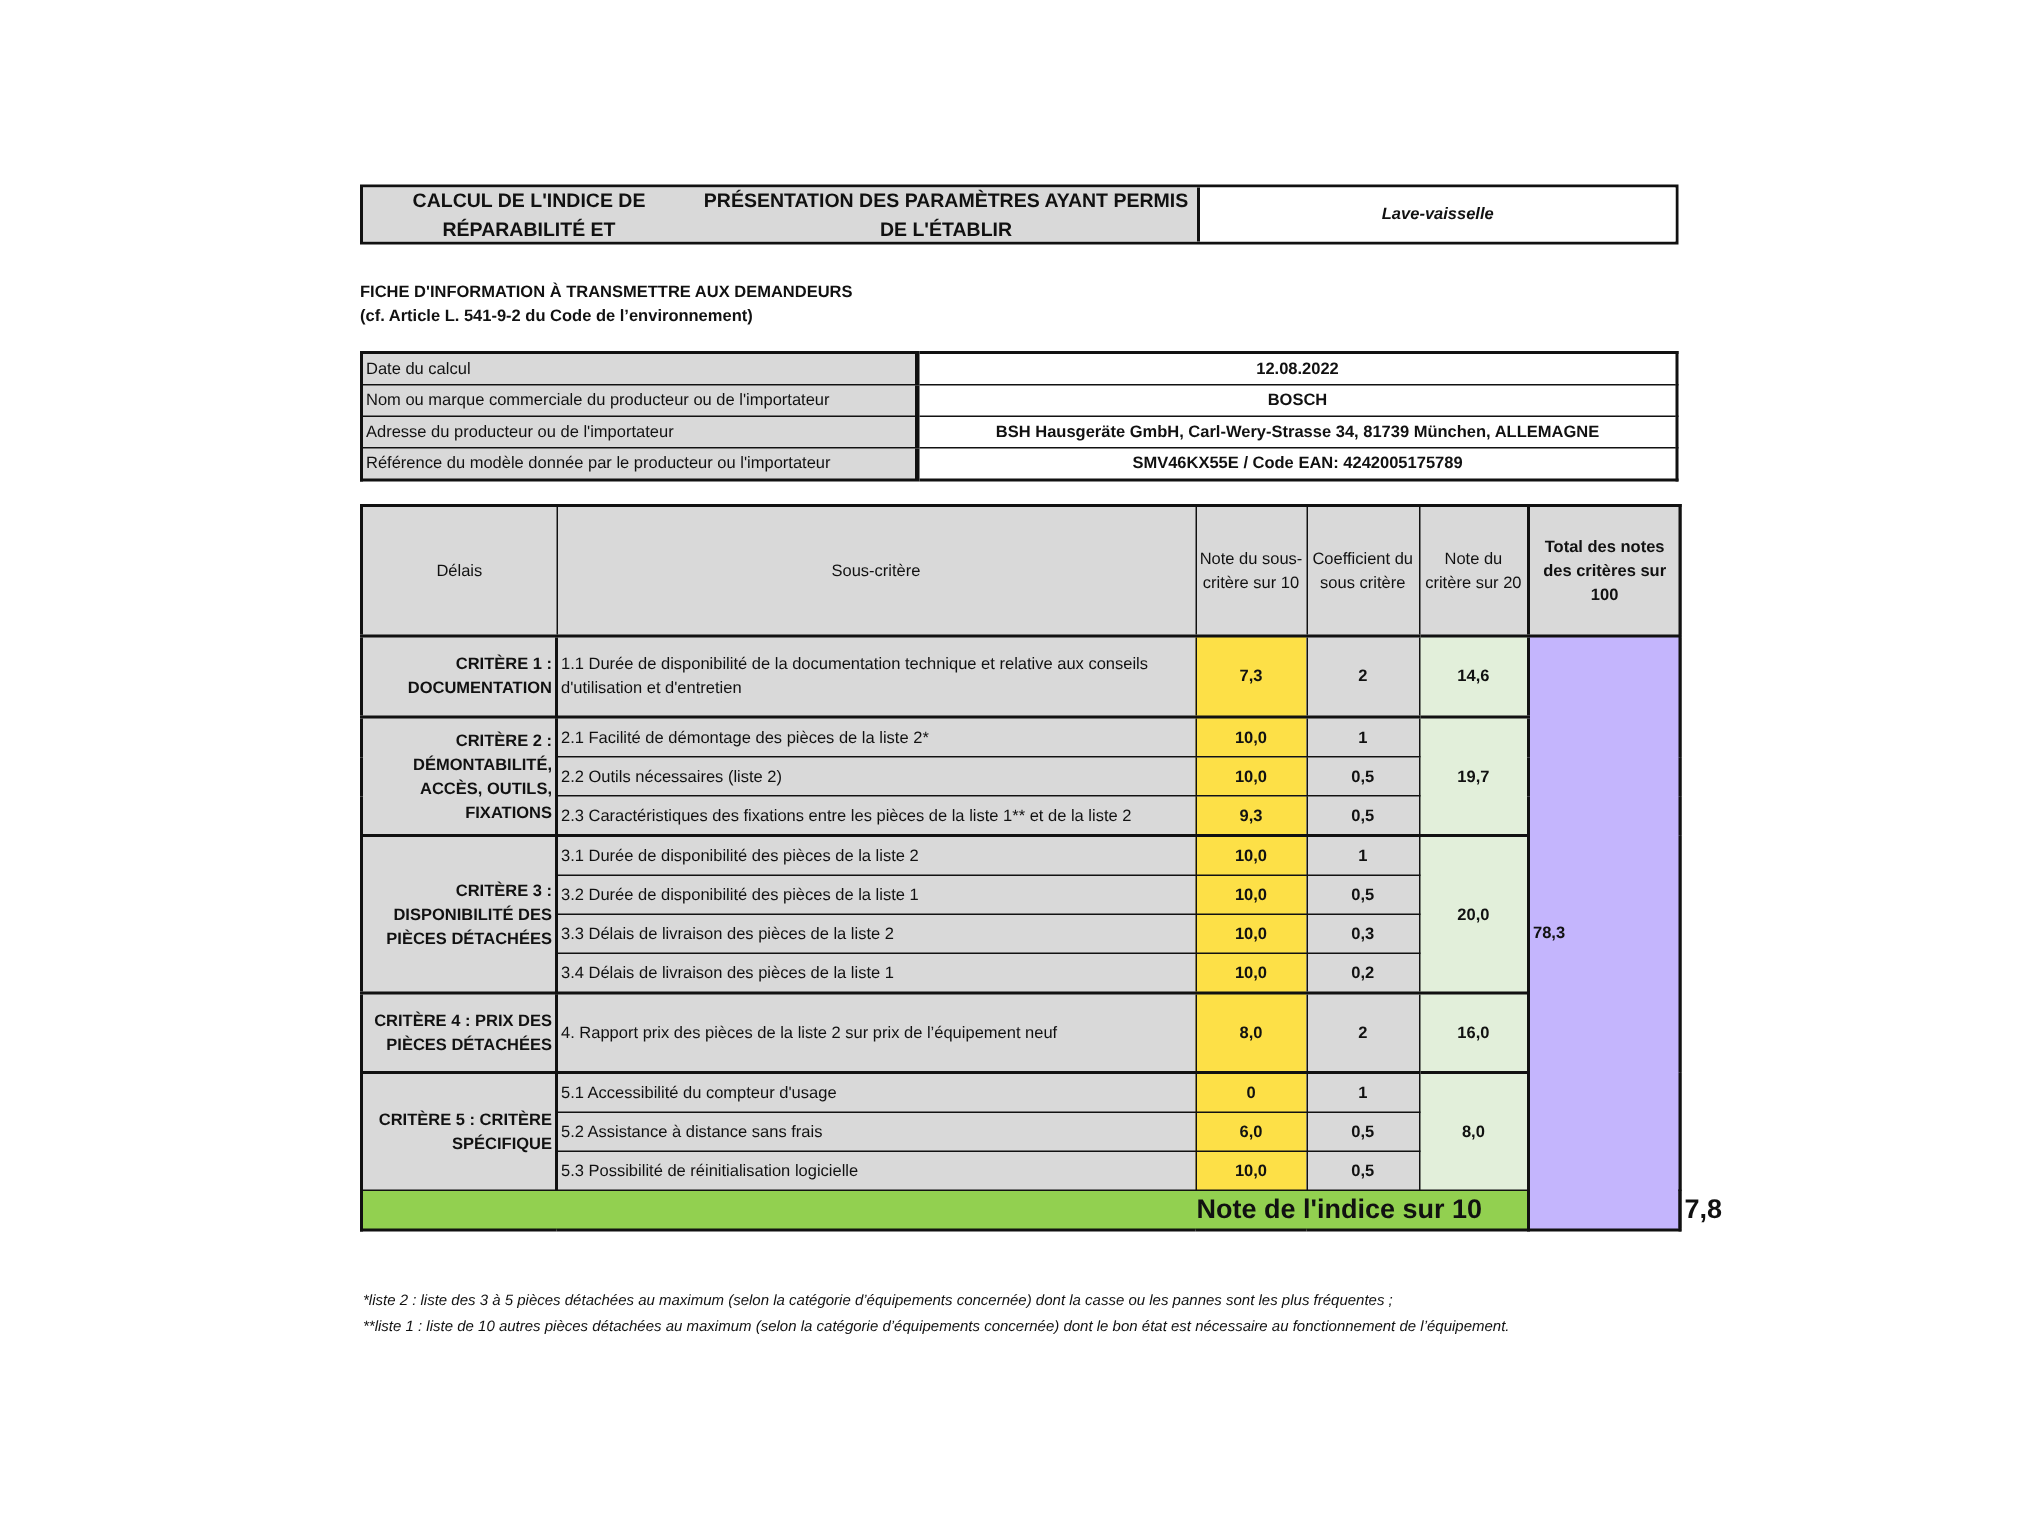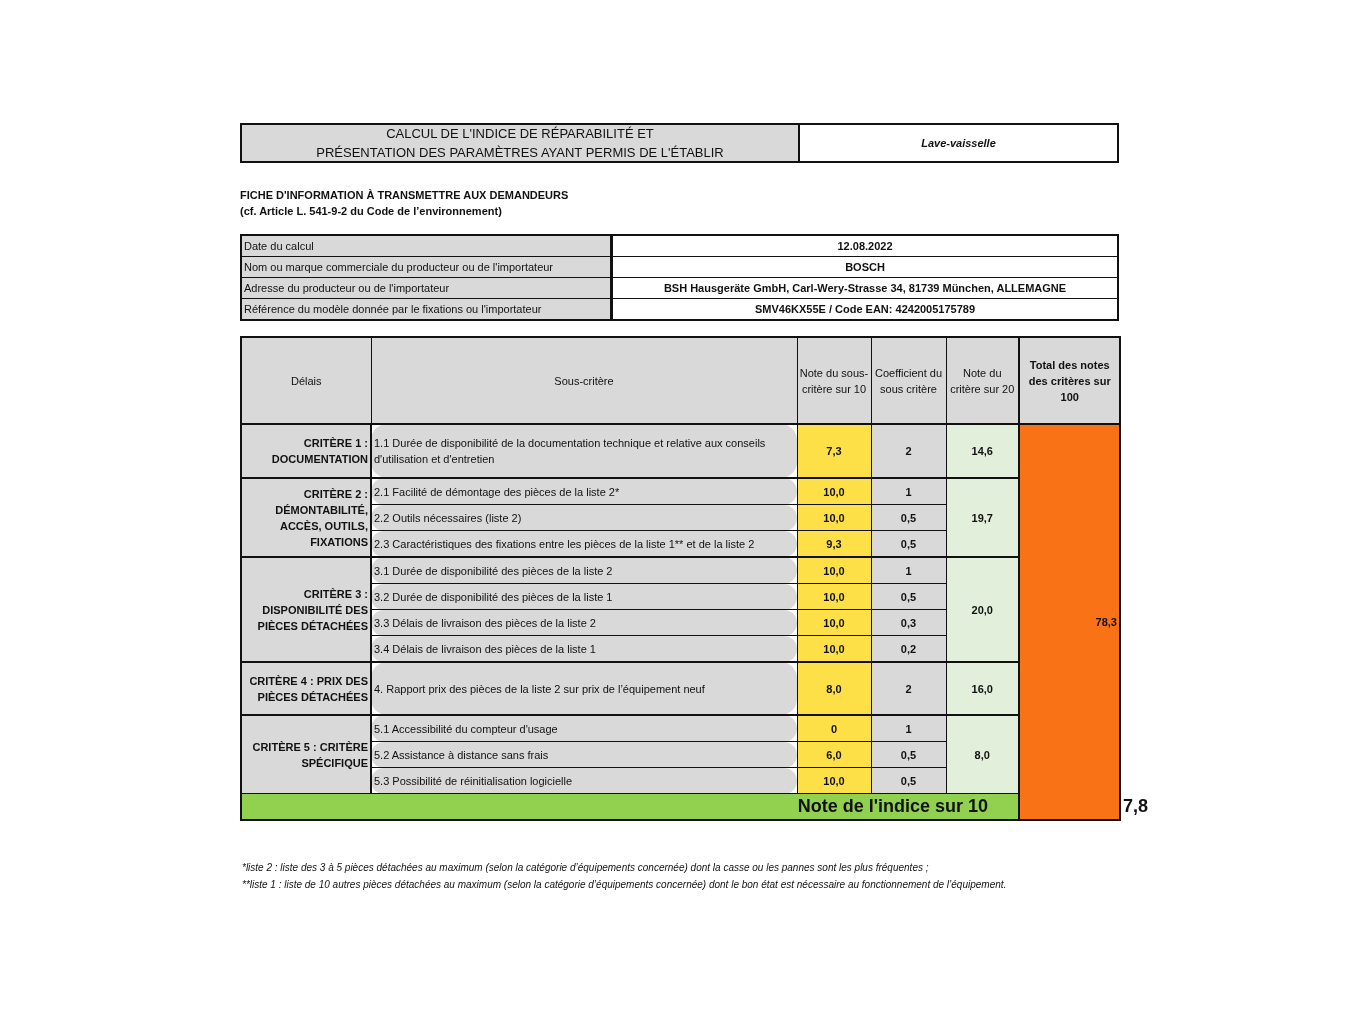--- a/index.html
+++ b/index.html
@@ -1,40 +1,40 @@
 <!DOCTYPE html>
 <html><head>
   <meta charset="utf-8">
   <style>
     html, body { margin: 0; padding: 0; background: #ffffff; }
     body { width: 1361px; height: 1020px; position: relative; font-family: "Liberation Sans", sans-serif; color: #111; }
     .abs { position: absolute; box-sizing: border-box; }
 
     
     .title-box { left: 240px; top: 123px; width: 879px; height: 40px; border: 2px solid #111; display: flex; }
-    .title-left { width: 556px; background: #d9d9d9; border-right: 2px solid #111; display: flex; align-items: center; justify-content: center; flex-direction: column; font-weight: normal; font-size: 13px; line-height: 19px; text-align: center; }
+    .title-left { width: 556px; background: #d9d9d9; border-right: 2px solid #111; display: flex; align-items: center; justify-content: center; flex-direction: row; font-weight: bold; font-size: 13px; line-height: 19px; text-align: center; }
     .title-right { flex: 1; display: flex; align-items: center; justify-content: center; font-style: italic; font-weight: bold; font-size: 11px; background: #fff; }
 
     .subtitle { left: 240px; top: 187px; width: 630px; font-weight: bold; font-size: 11px; line-height: 16px; }
     table.info-t { position: absolute; left: 240px; top: 234px; width: 879px; border-collapse: collapse; border: 2px solid #111; font-size: 11px; }
     table.info-t td { height: 20px; padding: 0 2px; border: 1px solid #111; }
     table.info-t td.lbl { background: #d9d9d9; width: 364px; border-right: 3px solid #111; }
     table.info-t td.val { text-align: center; font-weight: bold; background: #fff; }
 
     
     table.main { position: absolute; left: 240px; top: 336px; width: 879px; border-collapse: collapse; border: 2px solid #111; font-size: 11px; table-layout: fixed; }
     table.main td, table.main th { border: 1px solid #111; padding: 0 2px; }
     table.main th { background: #d9d9d9; font-weight: normal; height: 85px; line-height: 16px; border-bottom: 2px solid #111; }
     table.main th.total { font-weight: bold; border-left: 2px solid #111; }
     .c-crit { background: #d9d9d9; text-align: right; font-weight: bold; line-height: 16px; border-right: 2px solid #111 !important; }
-    .c-sub { background: #d9d9d9; text-align: left; line-height: 16px; border-radius: 16px; }
+    .c-sub { background: #d9d9d9; text-align: left; line-height: 16px; }
     .c-note { background: #fde047; text-align: center; font-weight: bold; }
     .c-coef { background: #d9d9d9; text-align: center; font-weight: bold; }
     .c-crit20 { background: #e2efda; text-align: center; font-weight: bold; }
-    .c-total { background: #f97316; text-align: right; font-weight: bold; border-left: 2px solid #111 !important; }
+    .c-total { background: #c4b5fd; text-align: left; font-weight: bold; border-left: 2px solid #111 !important; }
     tr.grp-end td { border-bottom: 2px solid #111; }
     table.main td { height: 25px; }
     .final-row td { background: #92d050; height: 50px; border-top: 2px solid #111; border-bottom: 2px solid #111; }
     .final-label { text-align: right; font-weight: bold; font-size: 18px; padding-right: 30px !important; }
     .final-val { text-align: center; font-weight: bold; font-size: 18px; border-left: 2px solid #111 !important; }
 
     .footnotes { left: 242px; top: 860px; width: 880px; font-style: italic; font-size: 10px; line-height: 16.5px; }
   </style>
 </head>
 <body>
@@ -60,21 +60,21 @@
   </tr>
   <tr>
     <td class="lbl">Nom ou marque commerciale du producteur ou de l'importateur</td>
     <td class="val">BOSCH</td>
   </tr>
   <tr>
     <td class="lbl">Adresse du producteur ou de l'importateur</td>
     <td class="val">BSH Hausgeräte GmbH, Carl-Wery-Strasse 34, 81739 München, ALLEMAGNE</td>
   </tr>
   <tr>
-    <td class="lbl">Référence du modèle donnée par le fixations ou l'importateur</td>
+    <td class="lbl">Référence du modèle donnée par le producteur ou l'importateur</td>
     <td class="val">SMV46KX55E / Code EAN: 4242005175789</td>
   </tr>
 </tbody>
   </table>
 
 <table class="main">
   <colgroup>
     <col style="width:130px">
     <col style="width:426px">
     <col style="width:74px">

